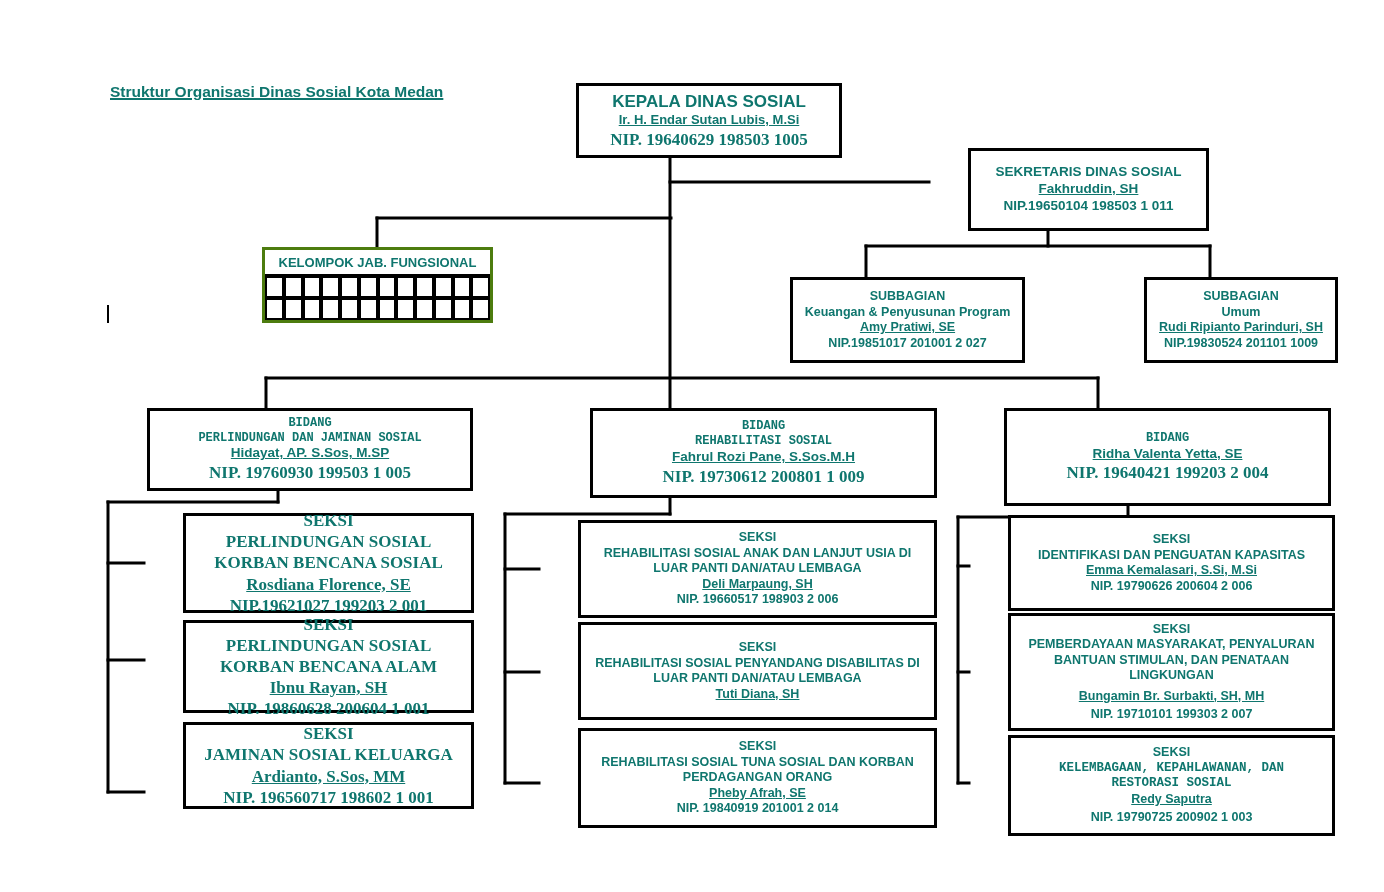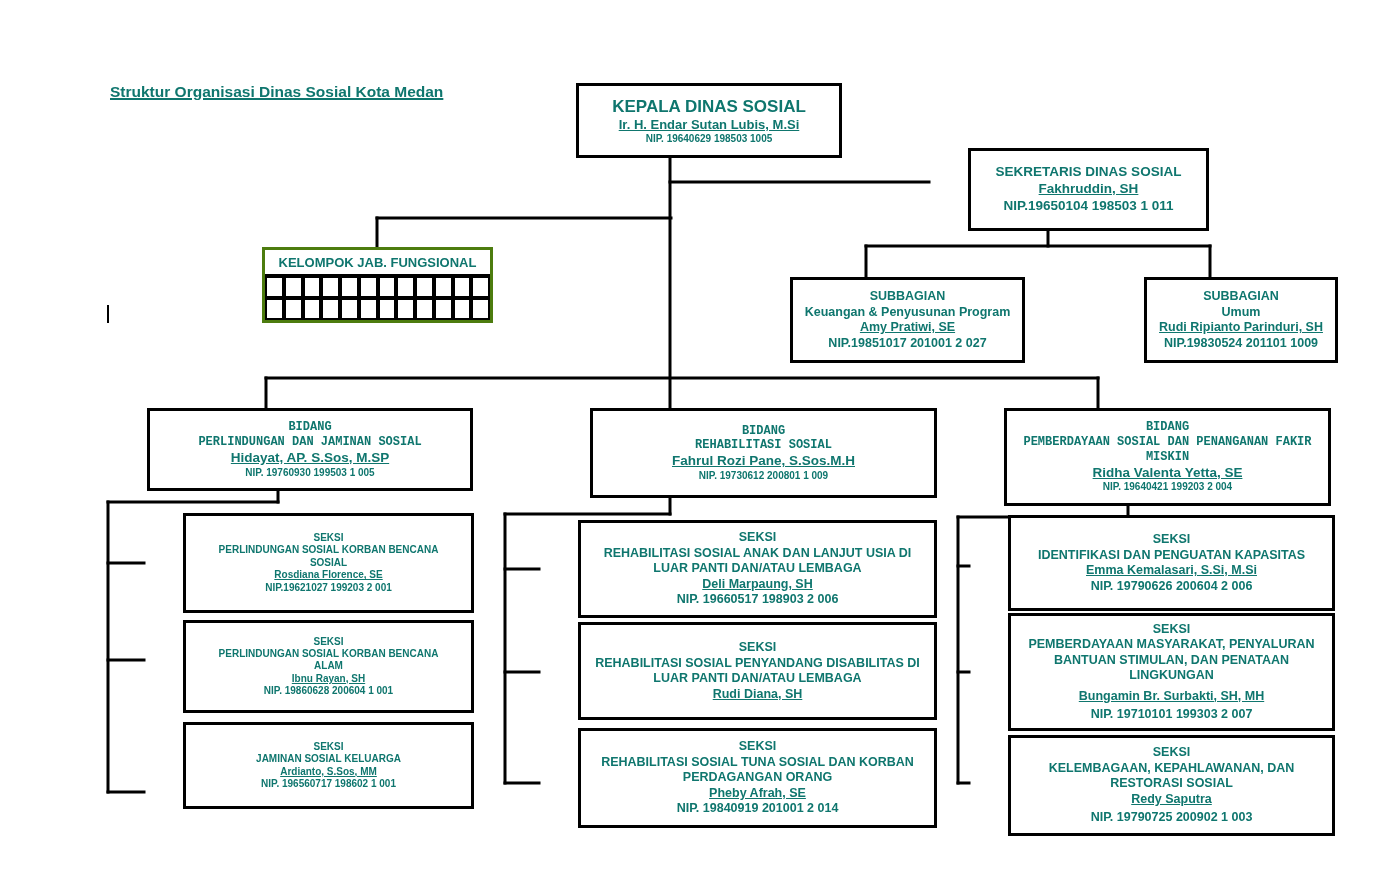--- a/index.html
+++ b/index.html
@@ -16,25 +16,25 @@
     position:absolute;box-sizing:border-box;border:3px solid #000;background:#fff;
     display:flex;flex-direction:column;align-items:center;justify-content:center;
     text-align:center;line-height:1.24;padding:2px 4px;margin-left:40px;
   }
   .obox > div{width:100%;}
   .person{text-decoration:underline;}
   .h17{font-size:17px;}
   .h15{font-size:13px;}
   .h14{font-size:12px;font-family:Liberation Mono, monospace;}
   .h135{font-size:13.5px;}
-  .h13{font-size:10px;}
+  .h13{font-size:17px;font-family:Liberation Serif, serif;}
   .h125{font-size:12.5px;}
   .mw240{max-width:240px;margin:0 auto;}
   .mw290{max-width:290px;margin:0 auto;}
-  .mw250{max-width:250px;margin:0 auto;}
+  .mw250{max-width:250px;margin:0 auto;font-family:Liberation Mono, monospace;}
   .gap-top5{margin-top:5px;}
   .gap-top3{margin-top:3px;}
   
   .kbox{
     position:absolute;box-sizing:border-box;border:3px solid #4d7c0f;background:#fff;
     display:flex;flex-direction:column;
   }
   .khead{
     border-bottom:2px solid #000;font-size:13px;text-align:center;
     display:flex;align-items:center;justify-content:center;flex:0 0 24px;
@@ -158,21 +158,20 @@
 
   <div class="obox" style="left:550px;top:408px;width:347px;height:90px;">
     <div class="h14">BIDANG</div>
     <div class="h14">REHABILITASI  SOSIAL</div>
     <div class="h135 person">Fahrul Rozi Pane, S.Sos.M.H</div>
     <div class="h13">NIP. 19730612 200801 1 009</div>
   </div>
 
   <div class="obox" style="left:964px;top:408px;width:327px;height:98px;">
     <div class="h14">BIDANG</div>
-    <div class="h14">PEMBERDAYAAN SOSIAL DAN PENANGANAN FAKIR MISKIN</div>
     <div class="h135 person">Ridha Valenta Yetta, SE</div>
     <div class="h13">NIP. 19640421 199203 2 004</div>
   </div>
 
   <div class="obox h125" style="left:143px;top:513px;width:291px;height:100px;">
     <div class="h13">SEKSI</div>
     <div class="h13 mw240">PERLINDUNGAN SOSIAL KORBAN BENCANA SOSIAL</div>
     <div class="h13 person">Rosdiana Florence, SE</div>
     <div class="h13">NIP.19621027 199203 2 001</div>
   </div>
@@ -194,21 +193,21 @@
   <div class="obox h125" style="left:538px;top:520px;width:359px;height:98px;">
     <div>SEKSI</div>
     <div>REHABILITASI SOSIAL ANAK DAN LANJUT USIA DI LUAR PANTI DAN/ATAU LEMBAGA</div>
     <div class="person">Deli Marpaung, SH</div>
     <div>NIP. 19660517 198903 2 006</div>
   </div>
 
   <div class="obox h125" style="left:538px;top:622px;width:359px;height:98px;">
     <div>SEKSI</div>
     <div>REHABILITASI SOSIAL PENYANDANG DISABILITAS  DI LUAR PANTI DAN/ATAU LEMBAGA</div>
-    <div class="person">Rudi Diana, SH</div>
+    <div class="person">Tuti Diana, SH</div>
   </div>
 
   <div class="obox h125" style="left:538px;top:728px;width:359px;height:100px;">
     <div>SEKSI</div>
     <div>REHABILITASI SOSIAL TUNA SOSIAL DAN KORBAN PERDAGANGAN ORANG</div>
     <div class="person">Pheby Afrah, SE</div>
     <div>NIP. 19840919 201001 2 014</div>
   </div>
 
   <div class="obox h125" style="left:968px;top:515px;width:327px;height:96px;">

